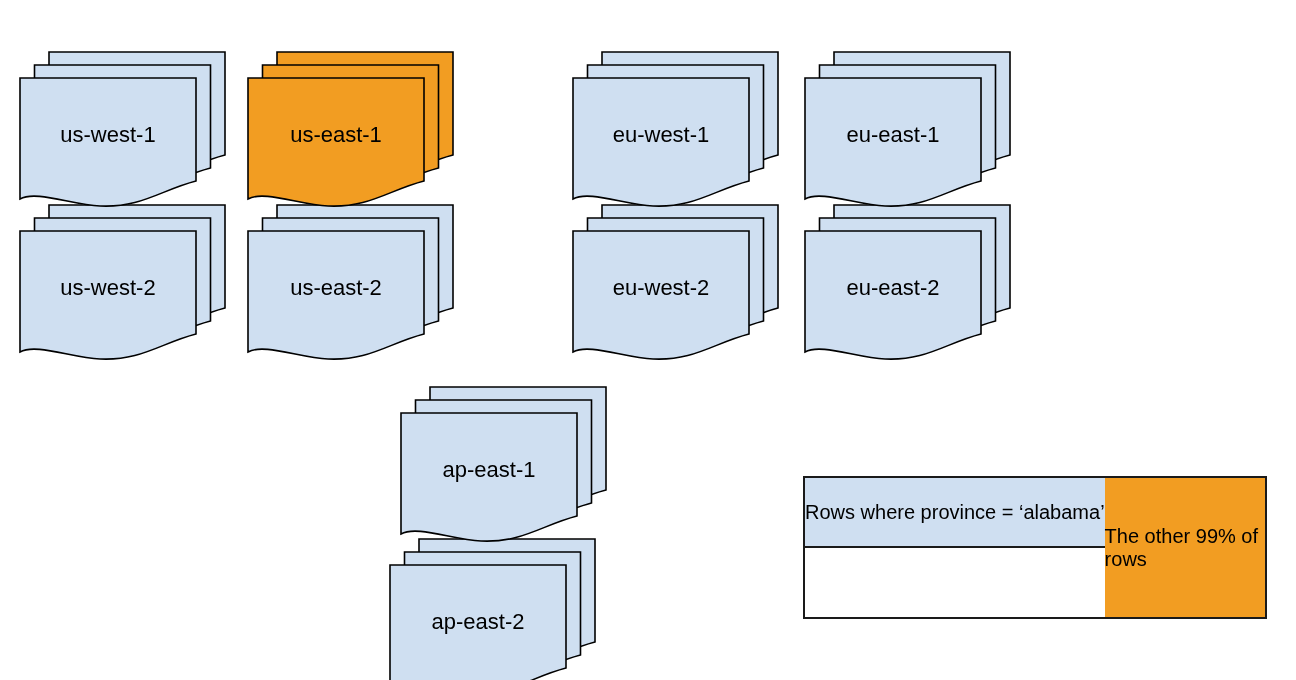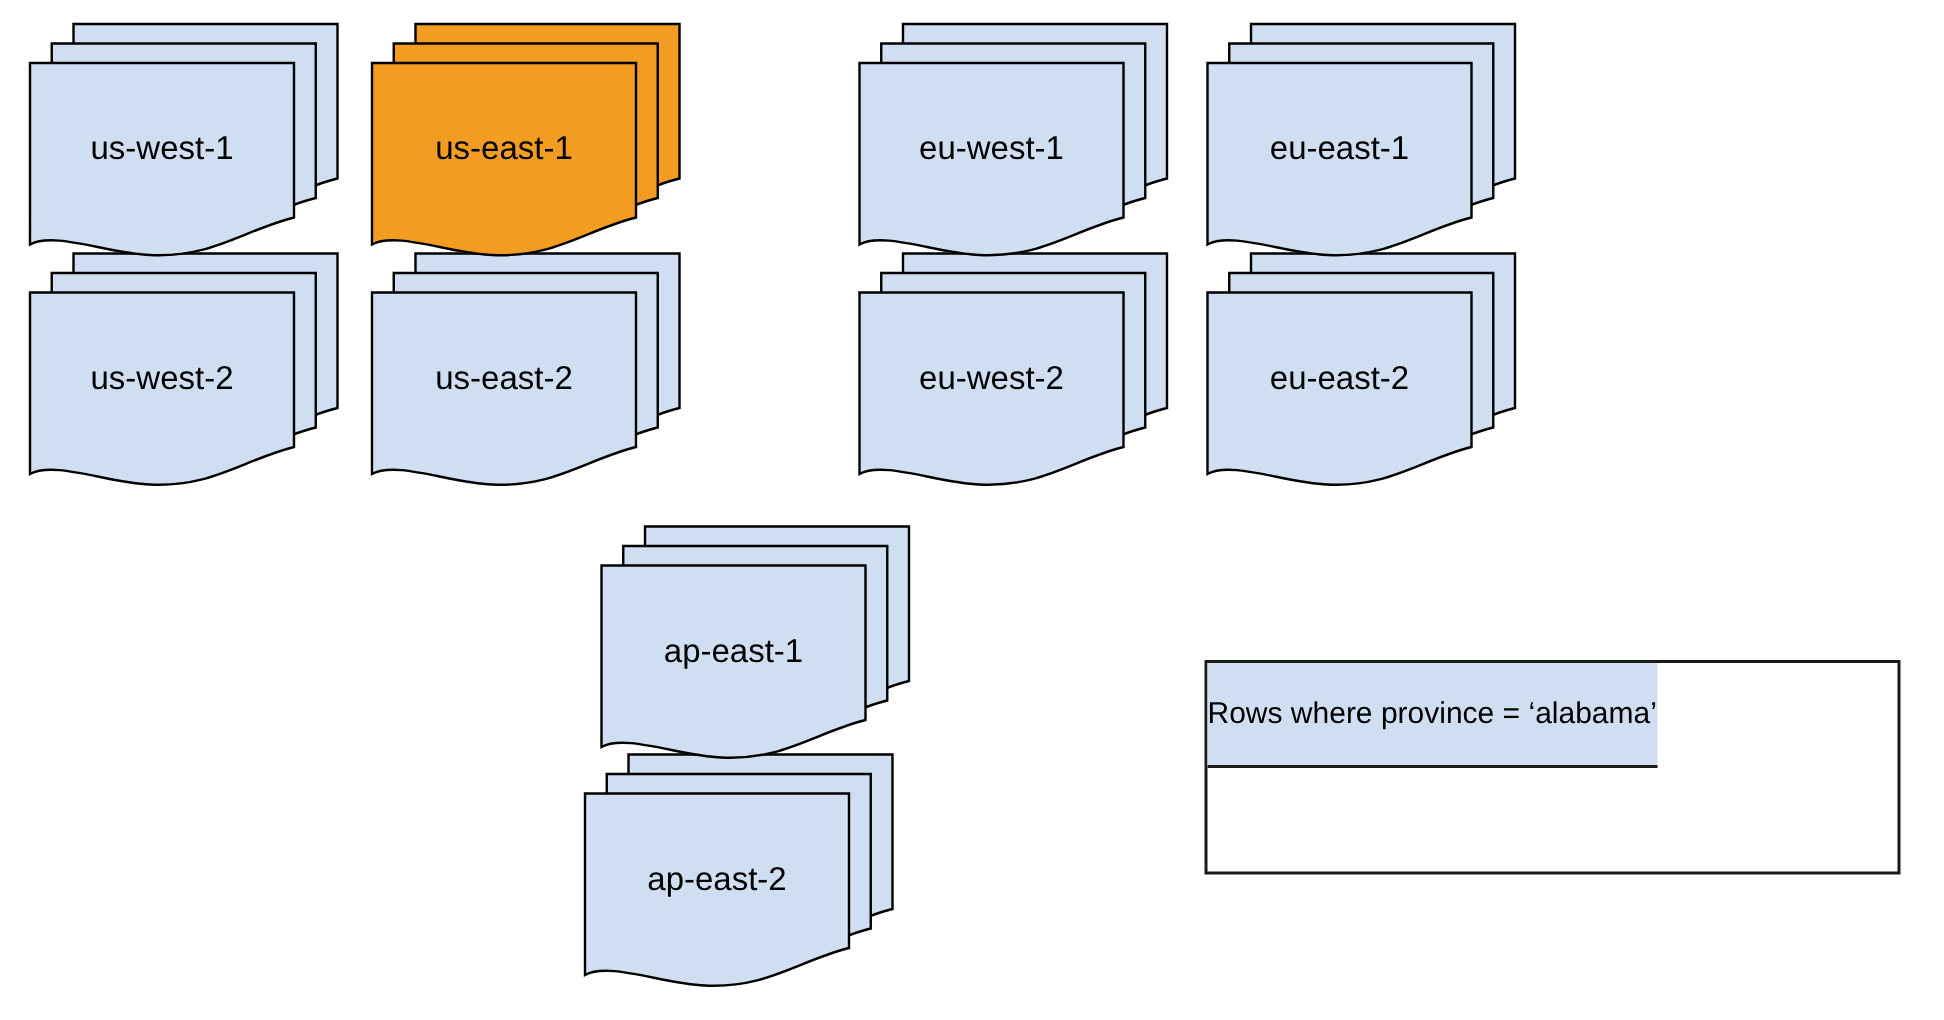--- a/index.html
+++ b/index.html
@@ -10,20 +10,21 @@
     width: 1296px;
     height: 680px;
     position: relative;
     background: var(--background, #ffffff);
     font-family: "Liberation Sans", sans-serif;
     overflow: hidden;
   }
   .canvas {
     position: absolute;
     inset: 0;
+    margin-top: 36px;
   }
   svg.stack {
     position: absolute;
     overflow: visible;
   }
   svg.stack.blue   { color: var(--blue, #cfdff1); }
   svg.stack.orange { color: var(--orange, #f29d22); }
   .z4 { z-index: 4; }
   .z3 { z-index: 3; }
   .z2 { z-index: 2; }
@@ -124,15 +125,18 @@
 
   <svg class="stack blue z1" style="left:390px; top:503px" width="206" height="160" viewBox="0 0 206 160">
     <use href="#doc-stack-shape"></use>
     <text class="region-label" x="88" y="90" text-anchor="middle">ap-east-2</text>
   </svg>
 
   <div class="legend">
     <div class="legend-row blue">
       <span>Rows where province = ‘alabama’</span>
     </div>
+    <div class="legend-row orange">
+      <span>The other 99% of rows</span>
+    </div>
   </div>
 
 </div>
 
 </body></html>

